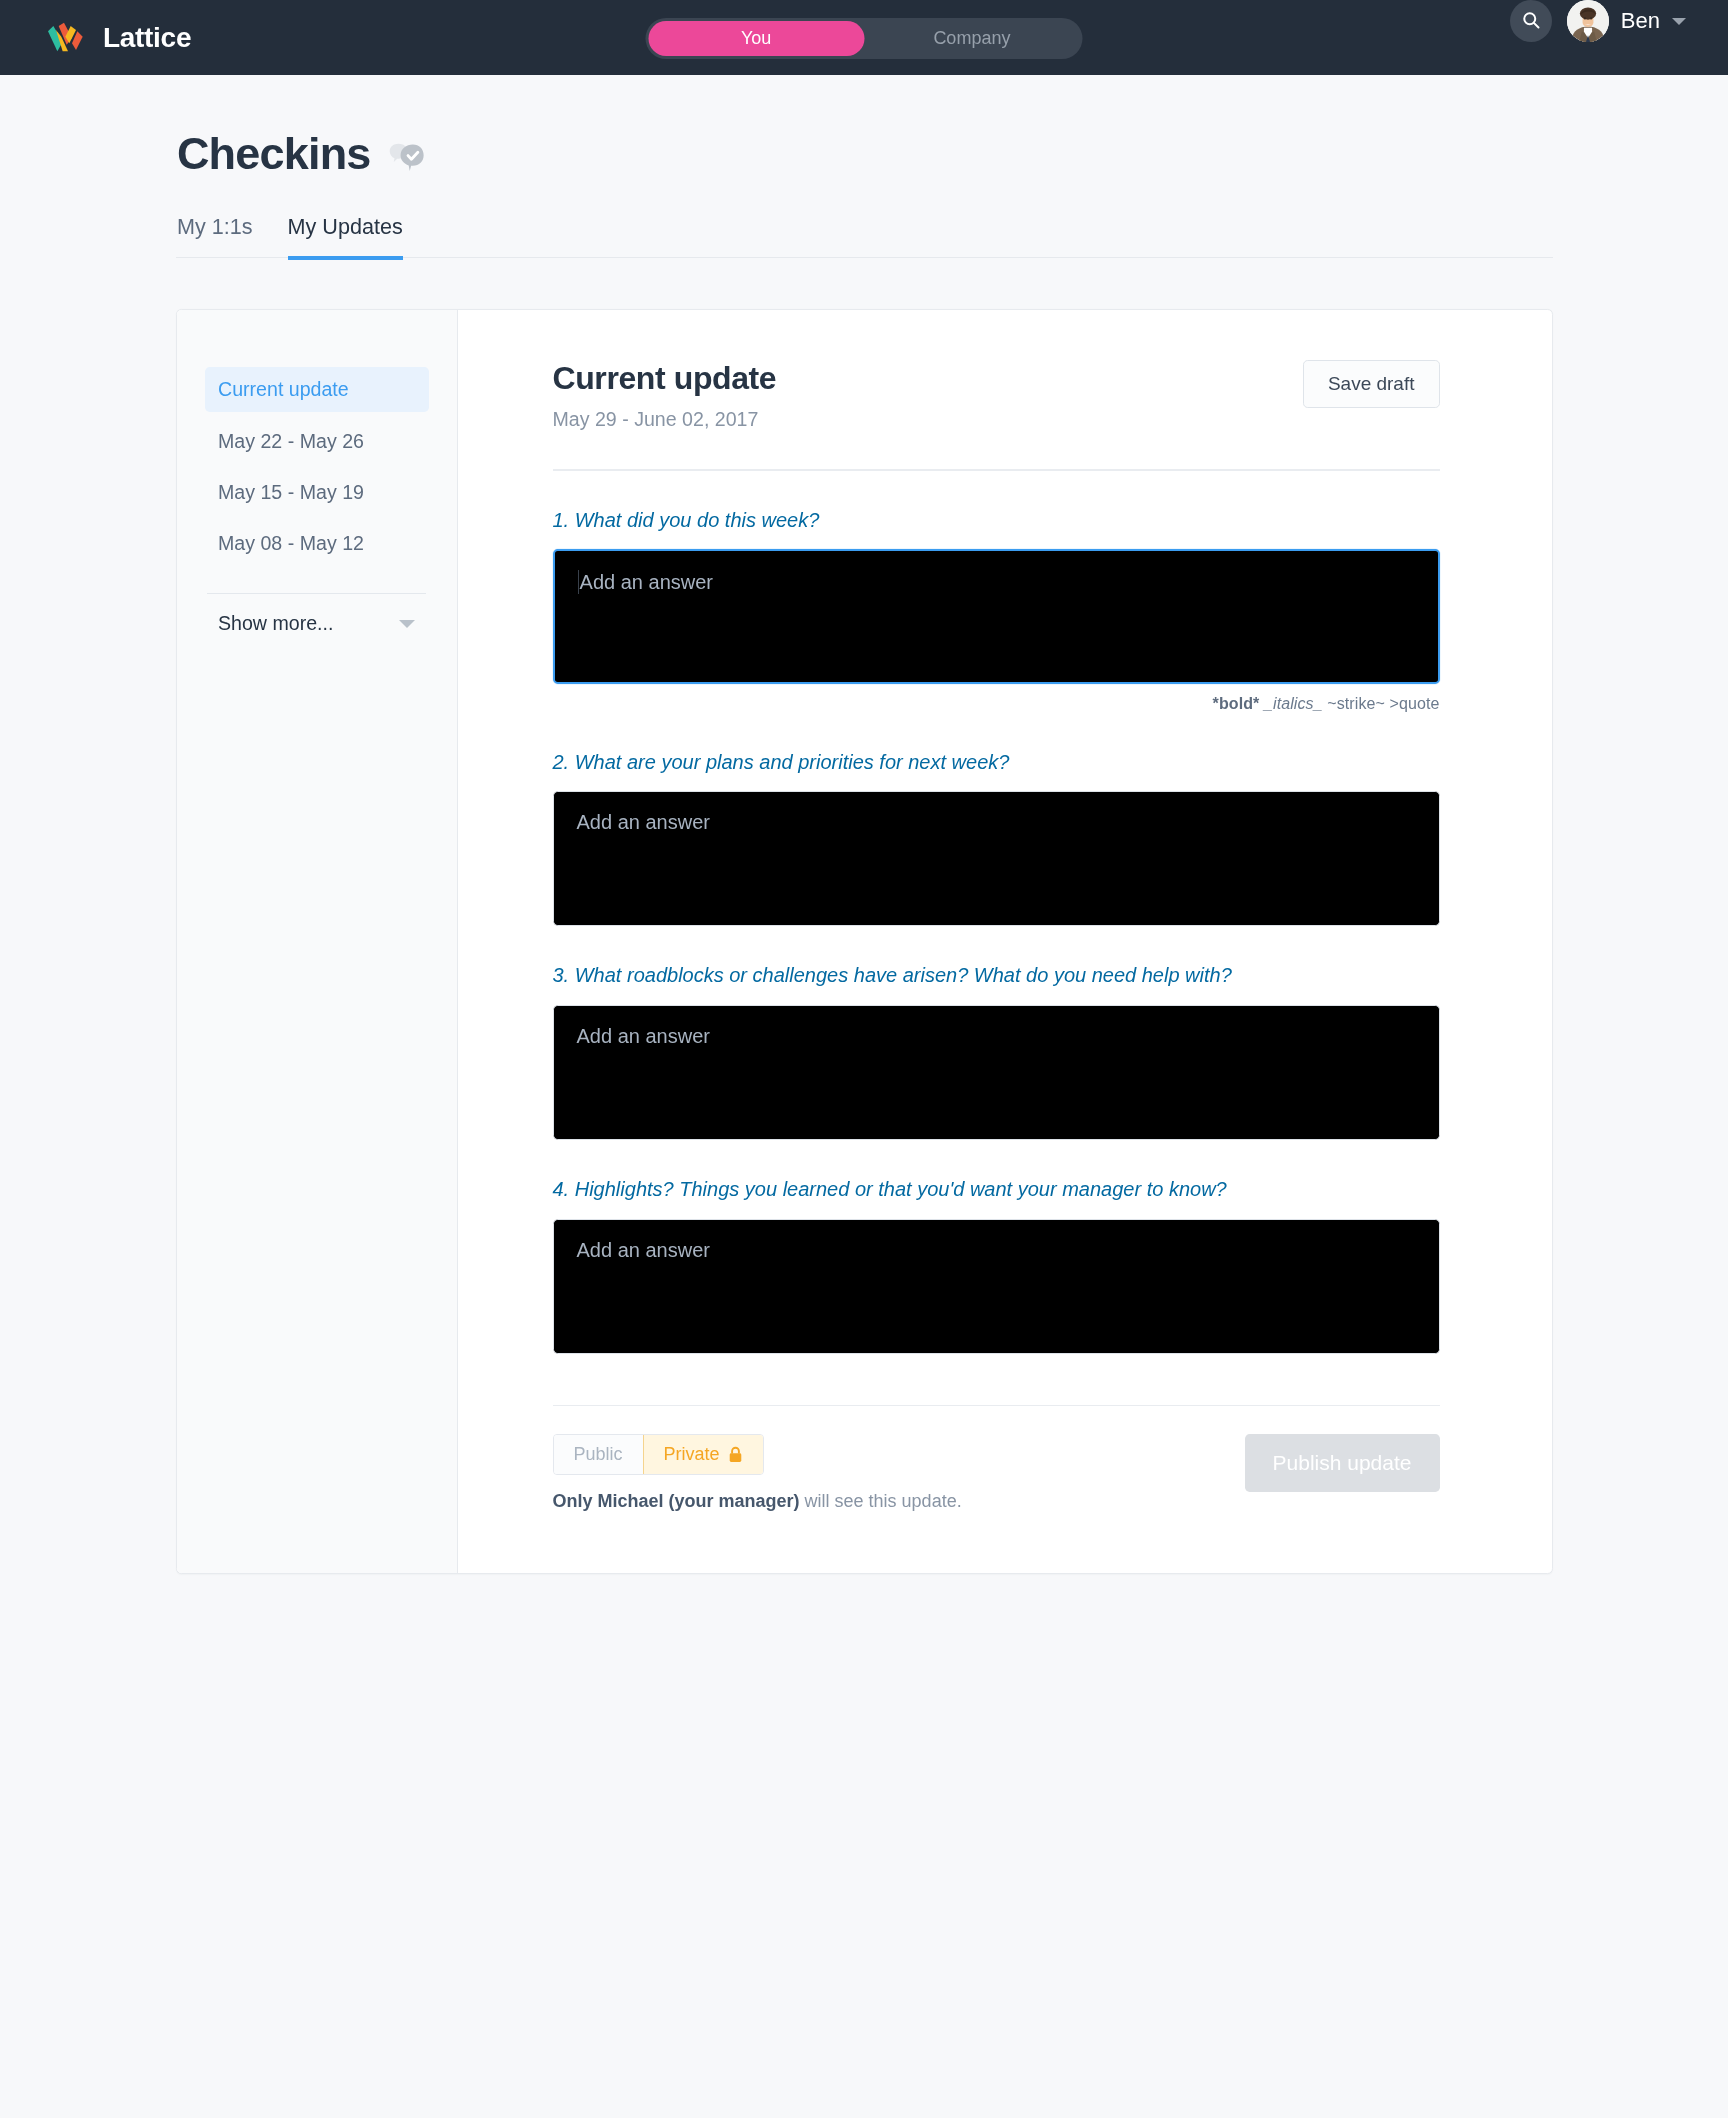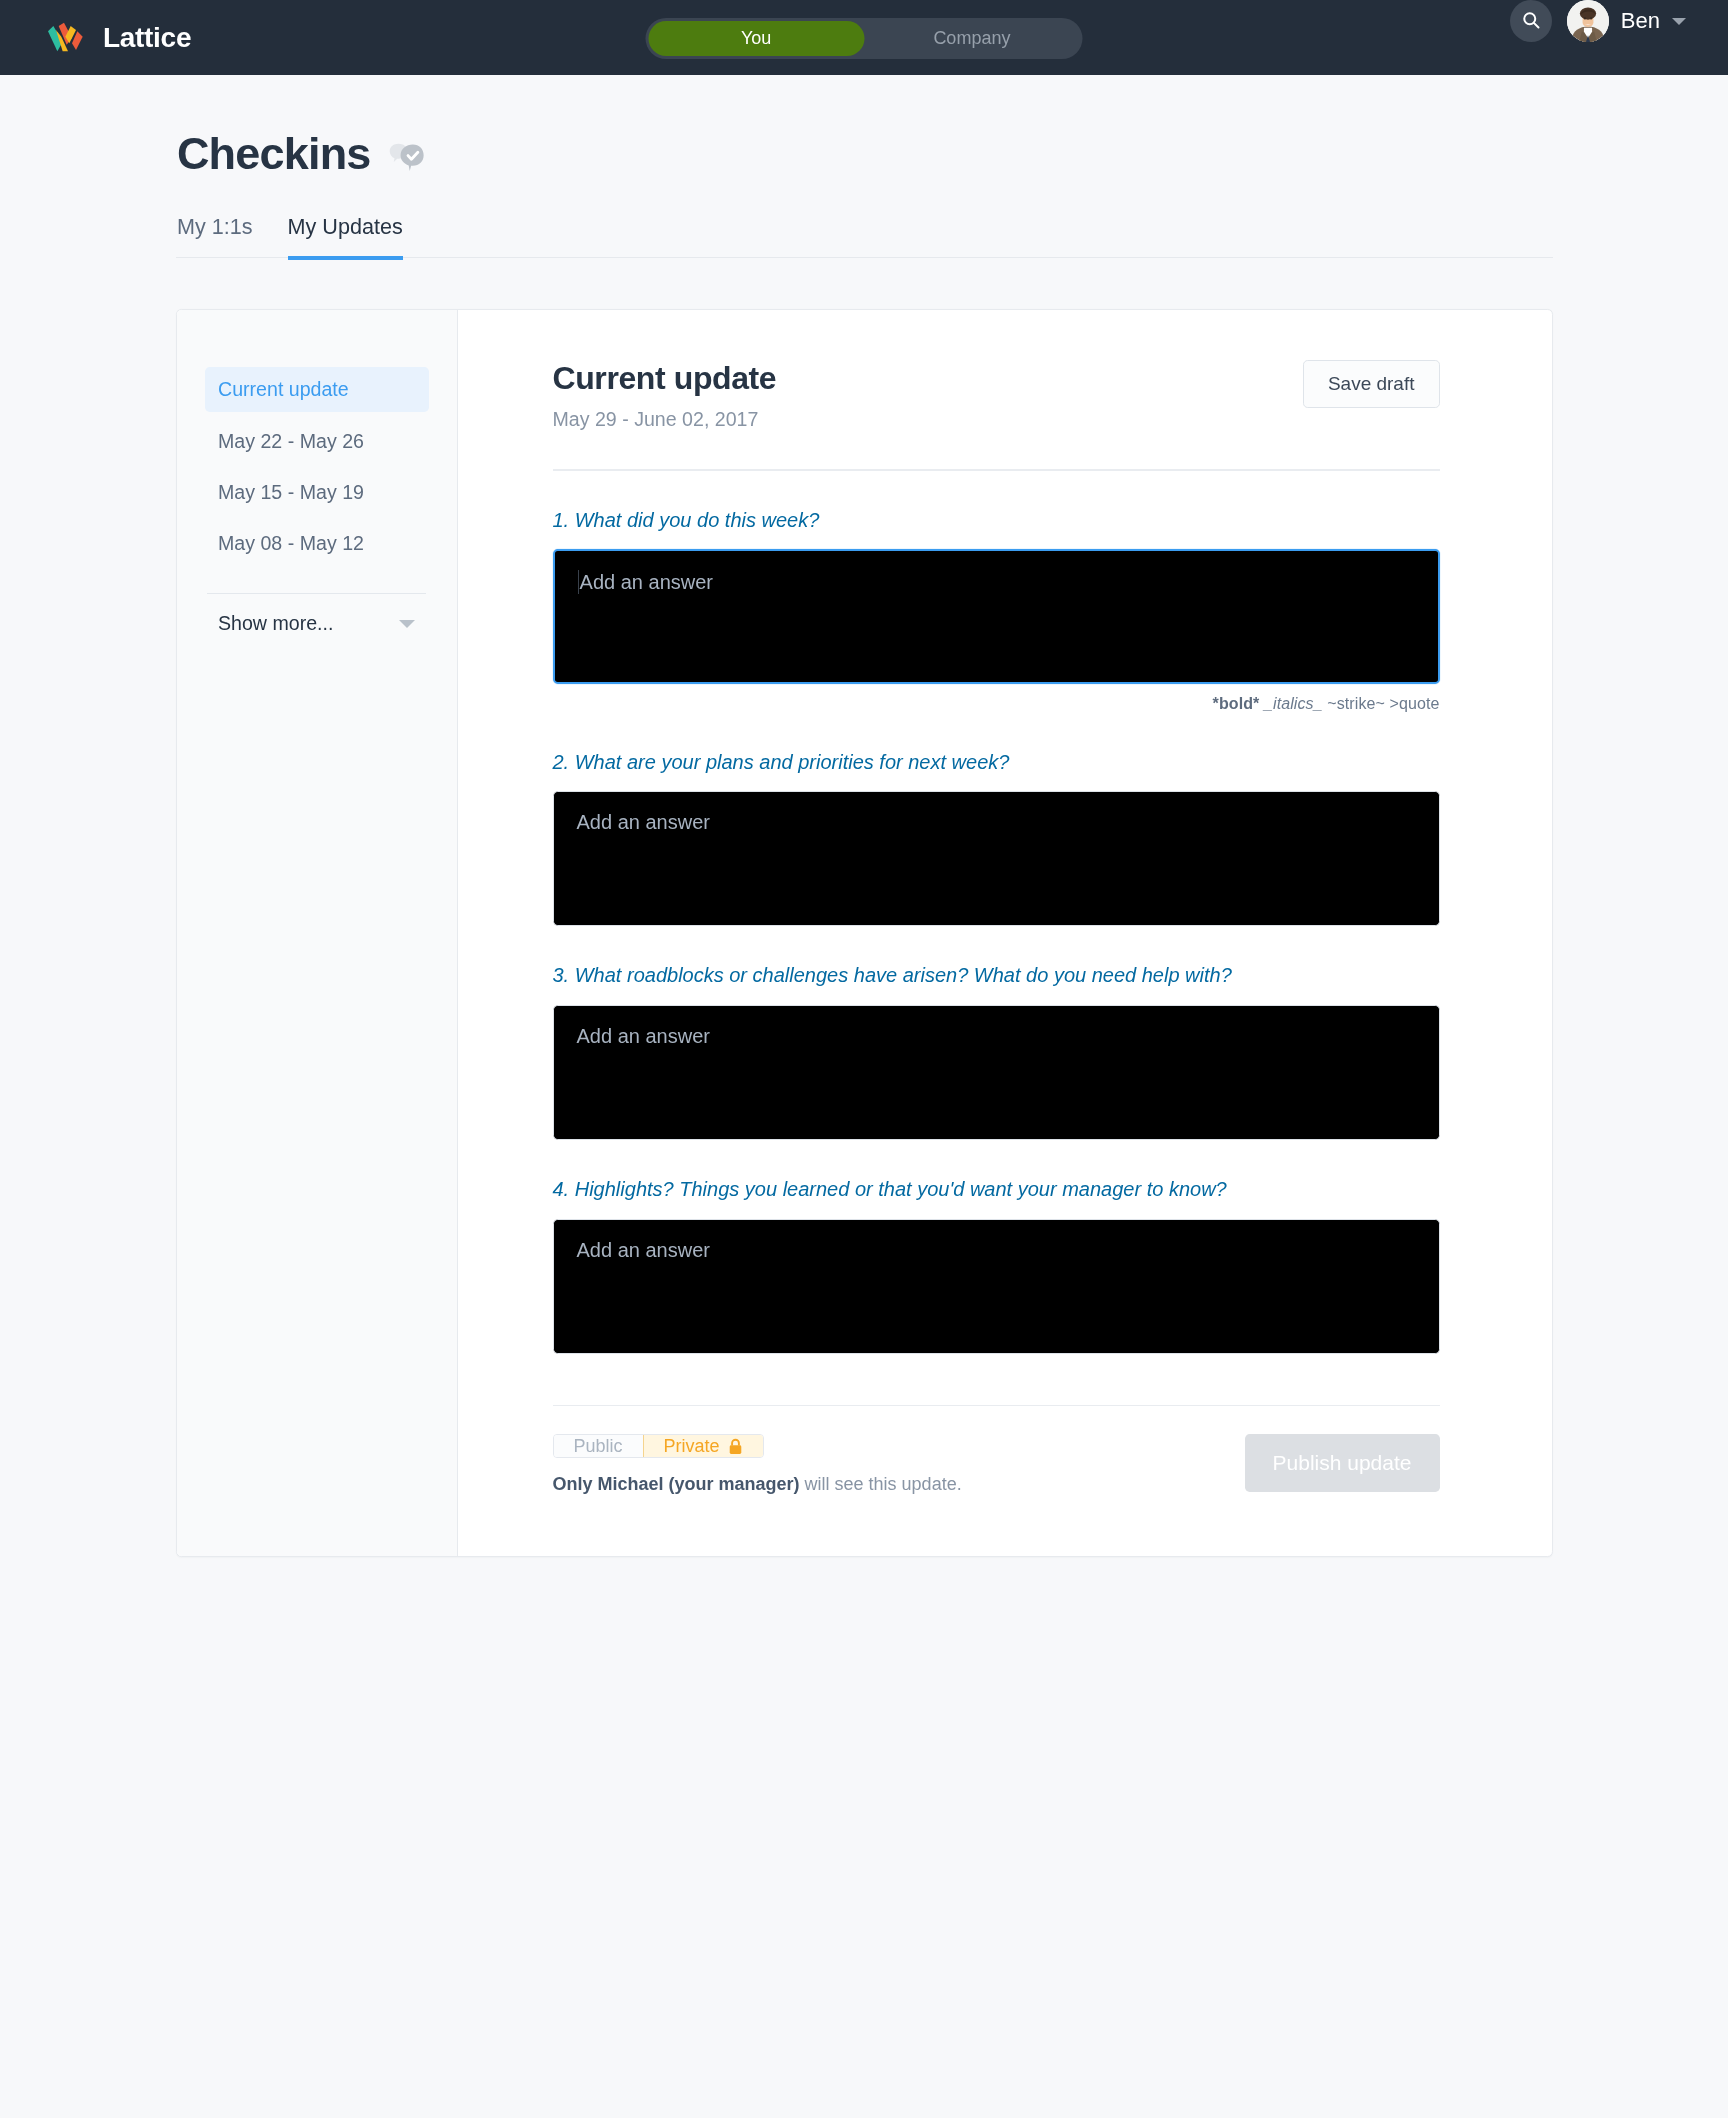--- a/index.html
+++ b/index.html
@@ -52,21 +52,21 @@
     border-radius: 19px;
     display: flex;
     align-items: center;
     justify-content: center;
     font-size: 18px;
     color: #97a0ab;
     cursor: pointer;
     user-select: none;
   }
   .seg-toggle-item.active {
-    background: #4d7c0f;
+    background: #ec4899;
     color: #ffffff;
     text-align: center;
   }
 
   .nav-right {
     position: absolute;
     right: 42px;
     top: 0;
     height: 75px;
     display: flex;
@@ -303,21 +303,21 @@
     align-items: flex-start;
     justify-content: space-between;
     margin-top: 28px;
     padding-bottom: 61px;
   }
   .vis-toggle {
     display: inline-flex;
     border: 1.4px solid #e4e8ee;
     border-radius: 4px;
     overflow: hidden;
-    height: 24px;
+    height: 41px;
   }
   .vis-opt {
     font-size: 18px;
     display: flex;
     align-items: center;
     gap: 8px;
     padding: 0 20px;
     cursor: pointer;
     user-select: none;
     background: #fbfcfd;

